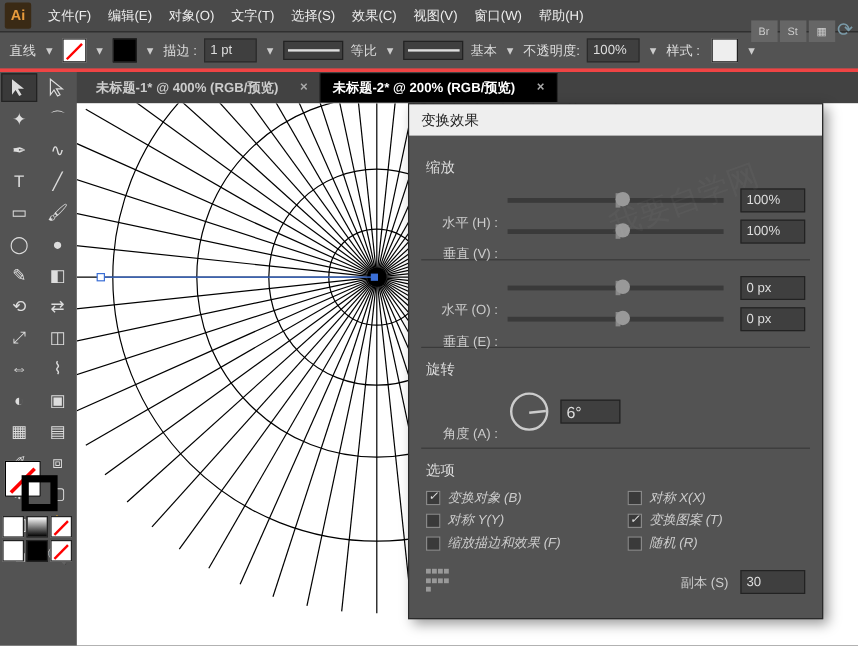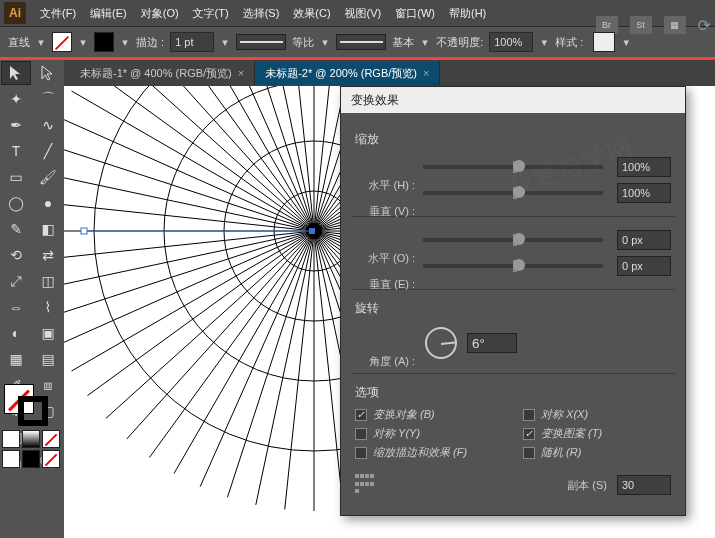--- a/index.html
+++ b/index.html
@@ -2,41 +2,41 @@
 <html><head>
 <meta charset="utf-8">
 <style>
 * { box-sizing: border-box; margin: 0; padding: 0; font-family: "Microsoft YaHei", sans-serif; }
 body { width: 715px; height: 538px; background: #4a4a4a; overflow: hidden; position: relative; font-size: 11px; color: #ccc; }
 
 
 .menubar { height: 26px; background: #4a4a4a; display: flex; align-items: center; padding: 0 4px; gap: 2px; }
 .app-icon { width: 22px; height: 22px; background: #3a2a15; color: #e89b3c; display: flex; align-items: center; justify-content: center; font-weight: bold; font-size: 12px; border-radius: 2px; margin-right: 6px; }
 .menu-item { padding: 3px 6px; color: #eee; cursor: default; }
-.menu-right { margin-left: auto; display: flex; gap: 12px; align-items: flex-start; margin-top: 24px; }
+.menu-right { margin-left: auto; display: flex; gap: 2px; align-items: flex-end; margin-top: 24px; }
 .menu-right-btn { width: 22px; height: 18px; background: #666; display: flex; align-items: center; justify-content: center; font-size: 9px; color: #ccc; }
 .cloud-icon { color: #7a9aa8; font-size: 16px; }
 
 
 .optbar { height: 34px; background: #535353; display: flex; align-items: center; padding: 0 8px; gap: 6px; border-top: 1px solid #2a2a2a; border-bottom: 3px solid #ef4444; }
 .optbar .lbl { color: #ddd; }
 .swatch { width: 20px; height: 20px; border: 1px solid #222; position: relative; }
 .swatch-none { background: #fff; }
 .swatch-none::after { content:""; position:absolute; left:0; right:0; top:50%; height:2px; background:red; transform: rotate(-45deg); }
 .swatch-black { background: #000; }
 .dropdown-tiny { width: 10px; height: 18px; display:flex; align-items:center; justify-content:center; }
 .input-sm { width: 44px; height: 20px; background: #3f3f3f; border: 1px solid #2a2a2a; color: #ddd; padding: 0 4px; font-size: 11px; }
 .stroke-prev { width: 50px; height: 16px; background: #3f3f3f; border:1px solid #222; display:flex; align-items:center; justify-content:center; }
 .stroke-prev span { display:block; width: 90%; height:2px; background:#ddd; }
 .opt-style { width: 22px; height: 20px; background: #eee; border:1px solid #222; margin-left:4px; }
 
 
 .tabbar { height: 26px; background: #424242; display: flex; align-items: center; padding-left: 70px; }
-.tab { height: 24px; padding: 0 10px; display:flex; align-items:center; gap:6px; color:#ccc; border-right:1px solid #2a2a2a; }
-.tab.active { background: #0c4a6e; color:#fff;justify-content:space-between; }
+.tab { height: 24px; padding: 0 10px; display:flex; align-items:center; gap:18px; color:#ccc; border-right:1px solid #2a2a2a;font-weight:bold; }
+.tab.active { background: #000000; color:#fff;justify-content:space-between; }
 .tab-close { font-size: 11px; color:#aaa; }
 
 
 .toolcol { position:absolute; top:60px; left:0; width: 64px; height: 478px; background: #535353; display:flex; }
 .tc-a, .tc-b { width:32px; display:flex; flex-direction:column; }
 .toolbtn { width:30px; height:24px; display:flex; align-items:center; justify-content:center; color:#ddd; font-size:14px; margin:1px; }
 .toolbtn.sel { background:#3a3a3a; border:1px solid #222; }
 .toolbtn svg { width:16px; height:16px; }
 .fill-stroke { margin-top:6px; width:60px; height:46px; position:relative; }
 .fs-fill { position:absolute; left:4px; top:2px; width:30px; height:30px; background:#fff; border:1px solid #000; }

